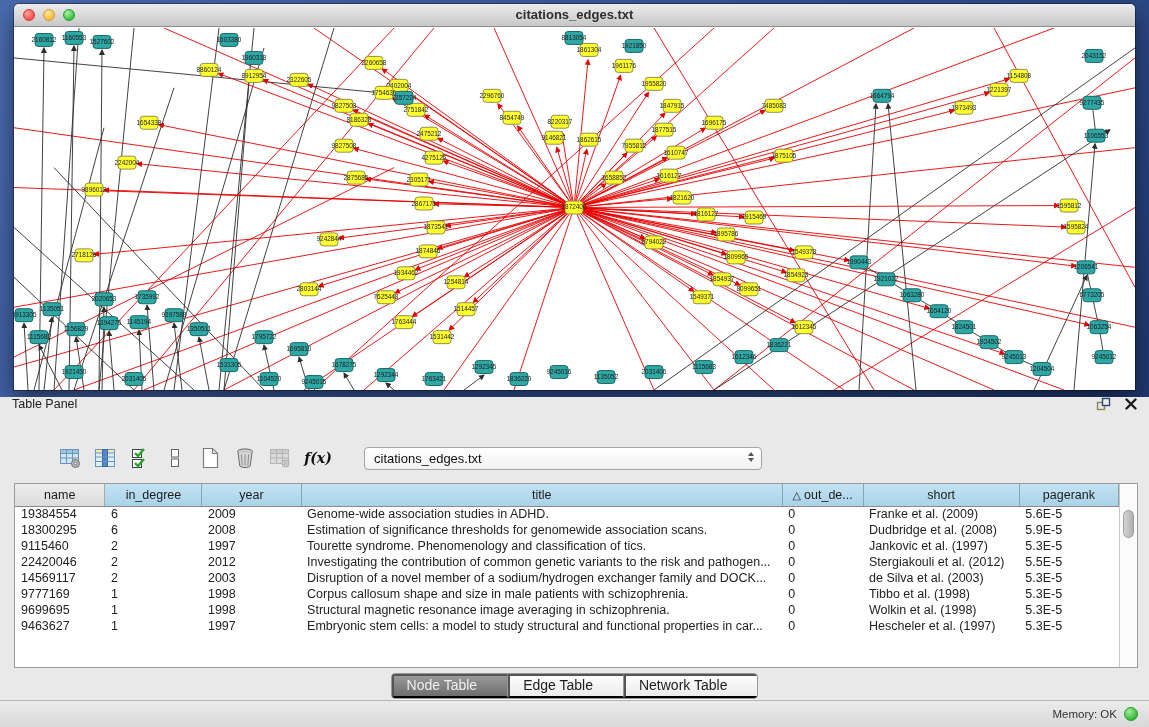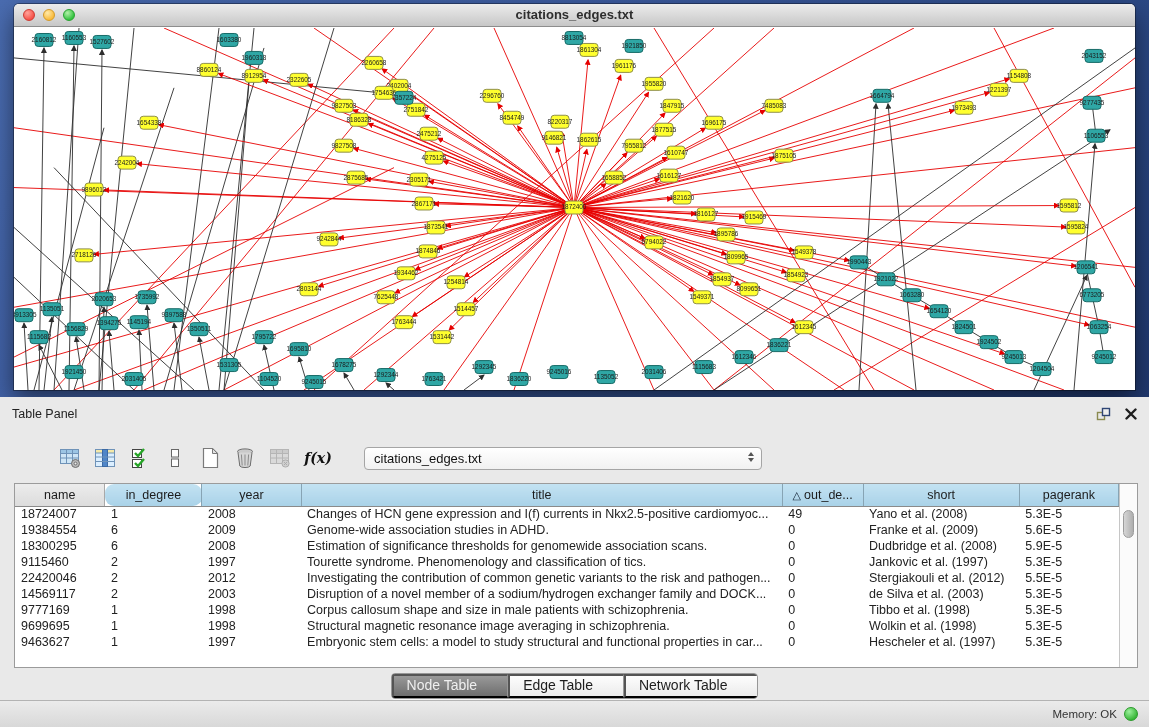--- a/index.html
+++ b/index.html
@@ -19,21 +19,21 @@
   .lights { position:absolute; left:9px; top:5px; display:flex; gap:8px; }
   .light { width:12px; height:12px; border-radius:50%; display:inline-block; }
   .light.red    { background:radial-gradient(circle at 35% 30%, #ffa39a, #f6534a 70%); border:1px solid #ce3a32; }
   .light.yellow { background:radial-gradient(circle at 35% 30%, #ffe9a8, #f9bb3c 70%); border:1px solid #d49a28; }
   .light.green  { background:radial-gradient(circle at 35% 30%, #b2f0a8, #35c341 70%); border:1px solid #27a32f; }
   .canvas { position:absolute; top:24px; left:0; right:0; bottom:0; background:#fff; overflow:hidden; }
   .canvas svg { display:block; width:100%; height:100%; }
 
   
   .table-panel { position:absolute; top:397px; left:0; width:1149px; height:330px; background:#e9e9e9; }
-  .panel-header { height:24px; display:flex; align-items:flex-end; justify-content:space-between;
+  .panel-header { height:24px; display:flex; align-items:flex-start; justify-content:space-between;
                   padding:0 12px 0 12px; font-size:12.5px; color:#222; }
   .panel-controls { display:flex; align-items:center; gap:14px; }
   .icon-btn { background:none; border:none; cursor:default; display:flex; align-items:center; }
 
   .toolbar { position:absolute; top:38px; left:0; width:100%; height:46px;
              display:flex; align-items:center; padding-left:24px;margin-left:32px; }
   .tool-btn { width:28px; height:28px; background:none; border:none; display:flex;
               align-items:center; justify-content:center; margin-right:7px; }
   .tool-btn.fx { font-family:"DejaVu Serif", serif; font-style:italic; font-weight:bold;
                  font-size:14px; color:#111; width:34px; }
@@ -806,38 +806,29 @@
             <i class="dn"></i>
           </span>
       </div>
     </div>
 
     <div class="table-box">
       <table class="grid">
         <thead>
             <tr id="thead-row">
               <th class="gray" style="width: 88px;">name</th>
-              <th style="width: 95px; border-radius: 9px;">in_degree</th>
+              <th style="width: 95px;">in_degree</th>
               <th style="width: 97px;">year</th>
               <th style="width: 471px;">title</th>
               <th style="width: 79px;"><span class="sort-glyph">△</span>out_de...</th>
               <th style="width: 153px;">short</th>
               <th style="width: 97px;">pagerank</th>
             </tr>
           </thead>
         <tbody id="tbody-rows">
-            <tr>
-              <td>18724007</td>
-              <td>1</td>
-              <td>2008</td>
-              <td>Changes of HCN gene expression and I(f) currents in Nkx2.5-positive cardiomyoc...</td>
-              <td>49</td>
-              <td>Yano et al. (2008)</td>
-              <td>5.3E-5</td>
-            </tr>
             <tr>
               <td>19384554</td>
               <td>6</td>
               <td>2009</td>
               <td>Genome-wide association studies in ADHD.</td>
               <td>0</td>
               <td>Franke et al. (2009)</td>
               <td>5.6E-5</td>
             </tr>
             <tr>

